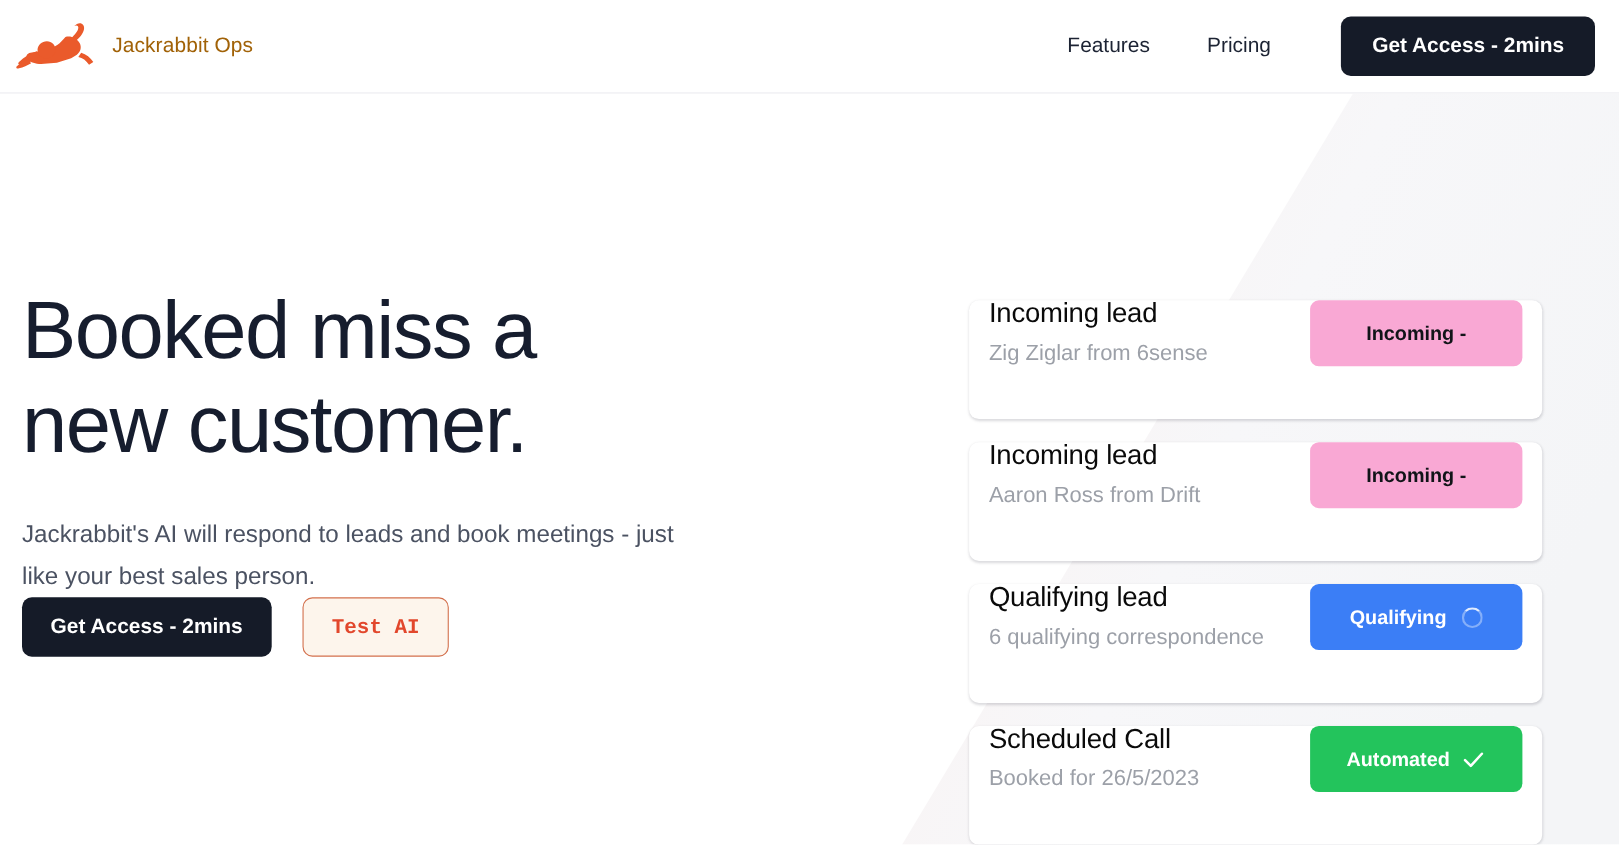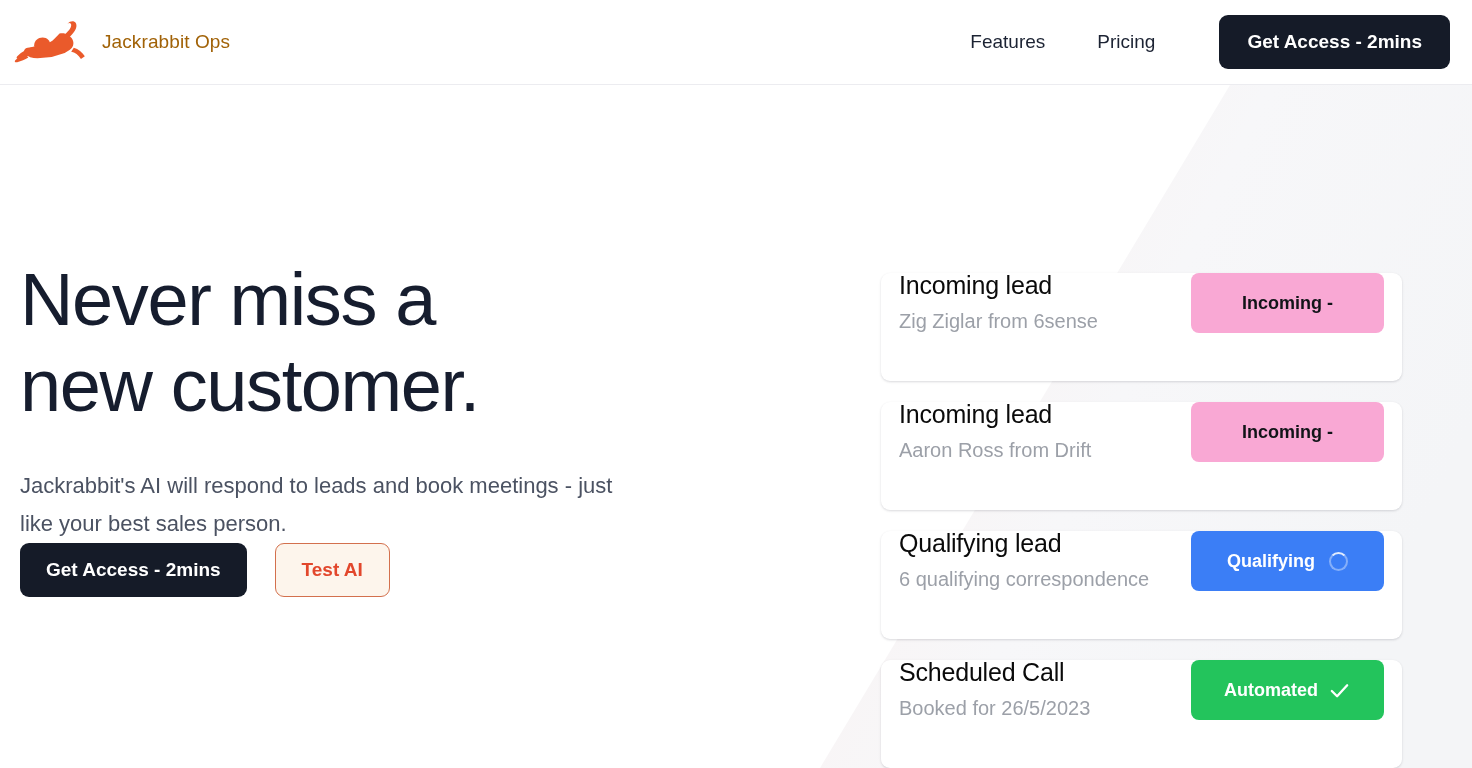--- a/index.html
+++ b/index.html
@@ -133,21 +133,21 @@
   .btn-outline {
     background: #fdf5ec;
     color: #e2472c;
     font-size: 19px;
     font-weight: 700;
     border: 1.5px solid #d3704d;
     border-radius: 9px;
     padding: 15px 26px;
     cursor: pointer;
     white-space: nowrap;
-    font-family: Liberation Sans, sans-serif;
+    font-family: Liberation Mono, monospace;
   }
   .hero-ctas .btn-dark { padding: 16px 26px; font-weight: 700; }
 
   
   .cards {
     position: absolute;
     left: 881px;
     top: 273px;
     width: 521px;
     z-index: 6;
@@ -242,21 +242,21 @@
 
     <nav class="nav">
       <a class="nav-link" href="#">Features</a>
       <a class="nav-link" href="#">Pricing</a>
       <button class="btn-dark">Get Access - 2mins</button>
     </nav>
   </div>
 
   <div class="hero">
     <h1 class="hero-title">
-      <span class="line">Never miss a</span>
+      <span class="line">Booked miss a</span>
       <span class="line">new customer.</span>
     </h1>
 
     <p class="hero-sub">Jackrabbit's AI will respond to leads and book meetings - just like your best sales person.</p>
 
     <div class="hero-ctas">
       <button class="btn-dark">Get Access - 2mins</button>
       <button class="btn-outline">Test AI</button>
     </div>
   </div>

